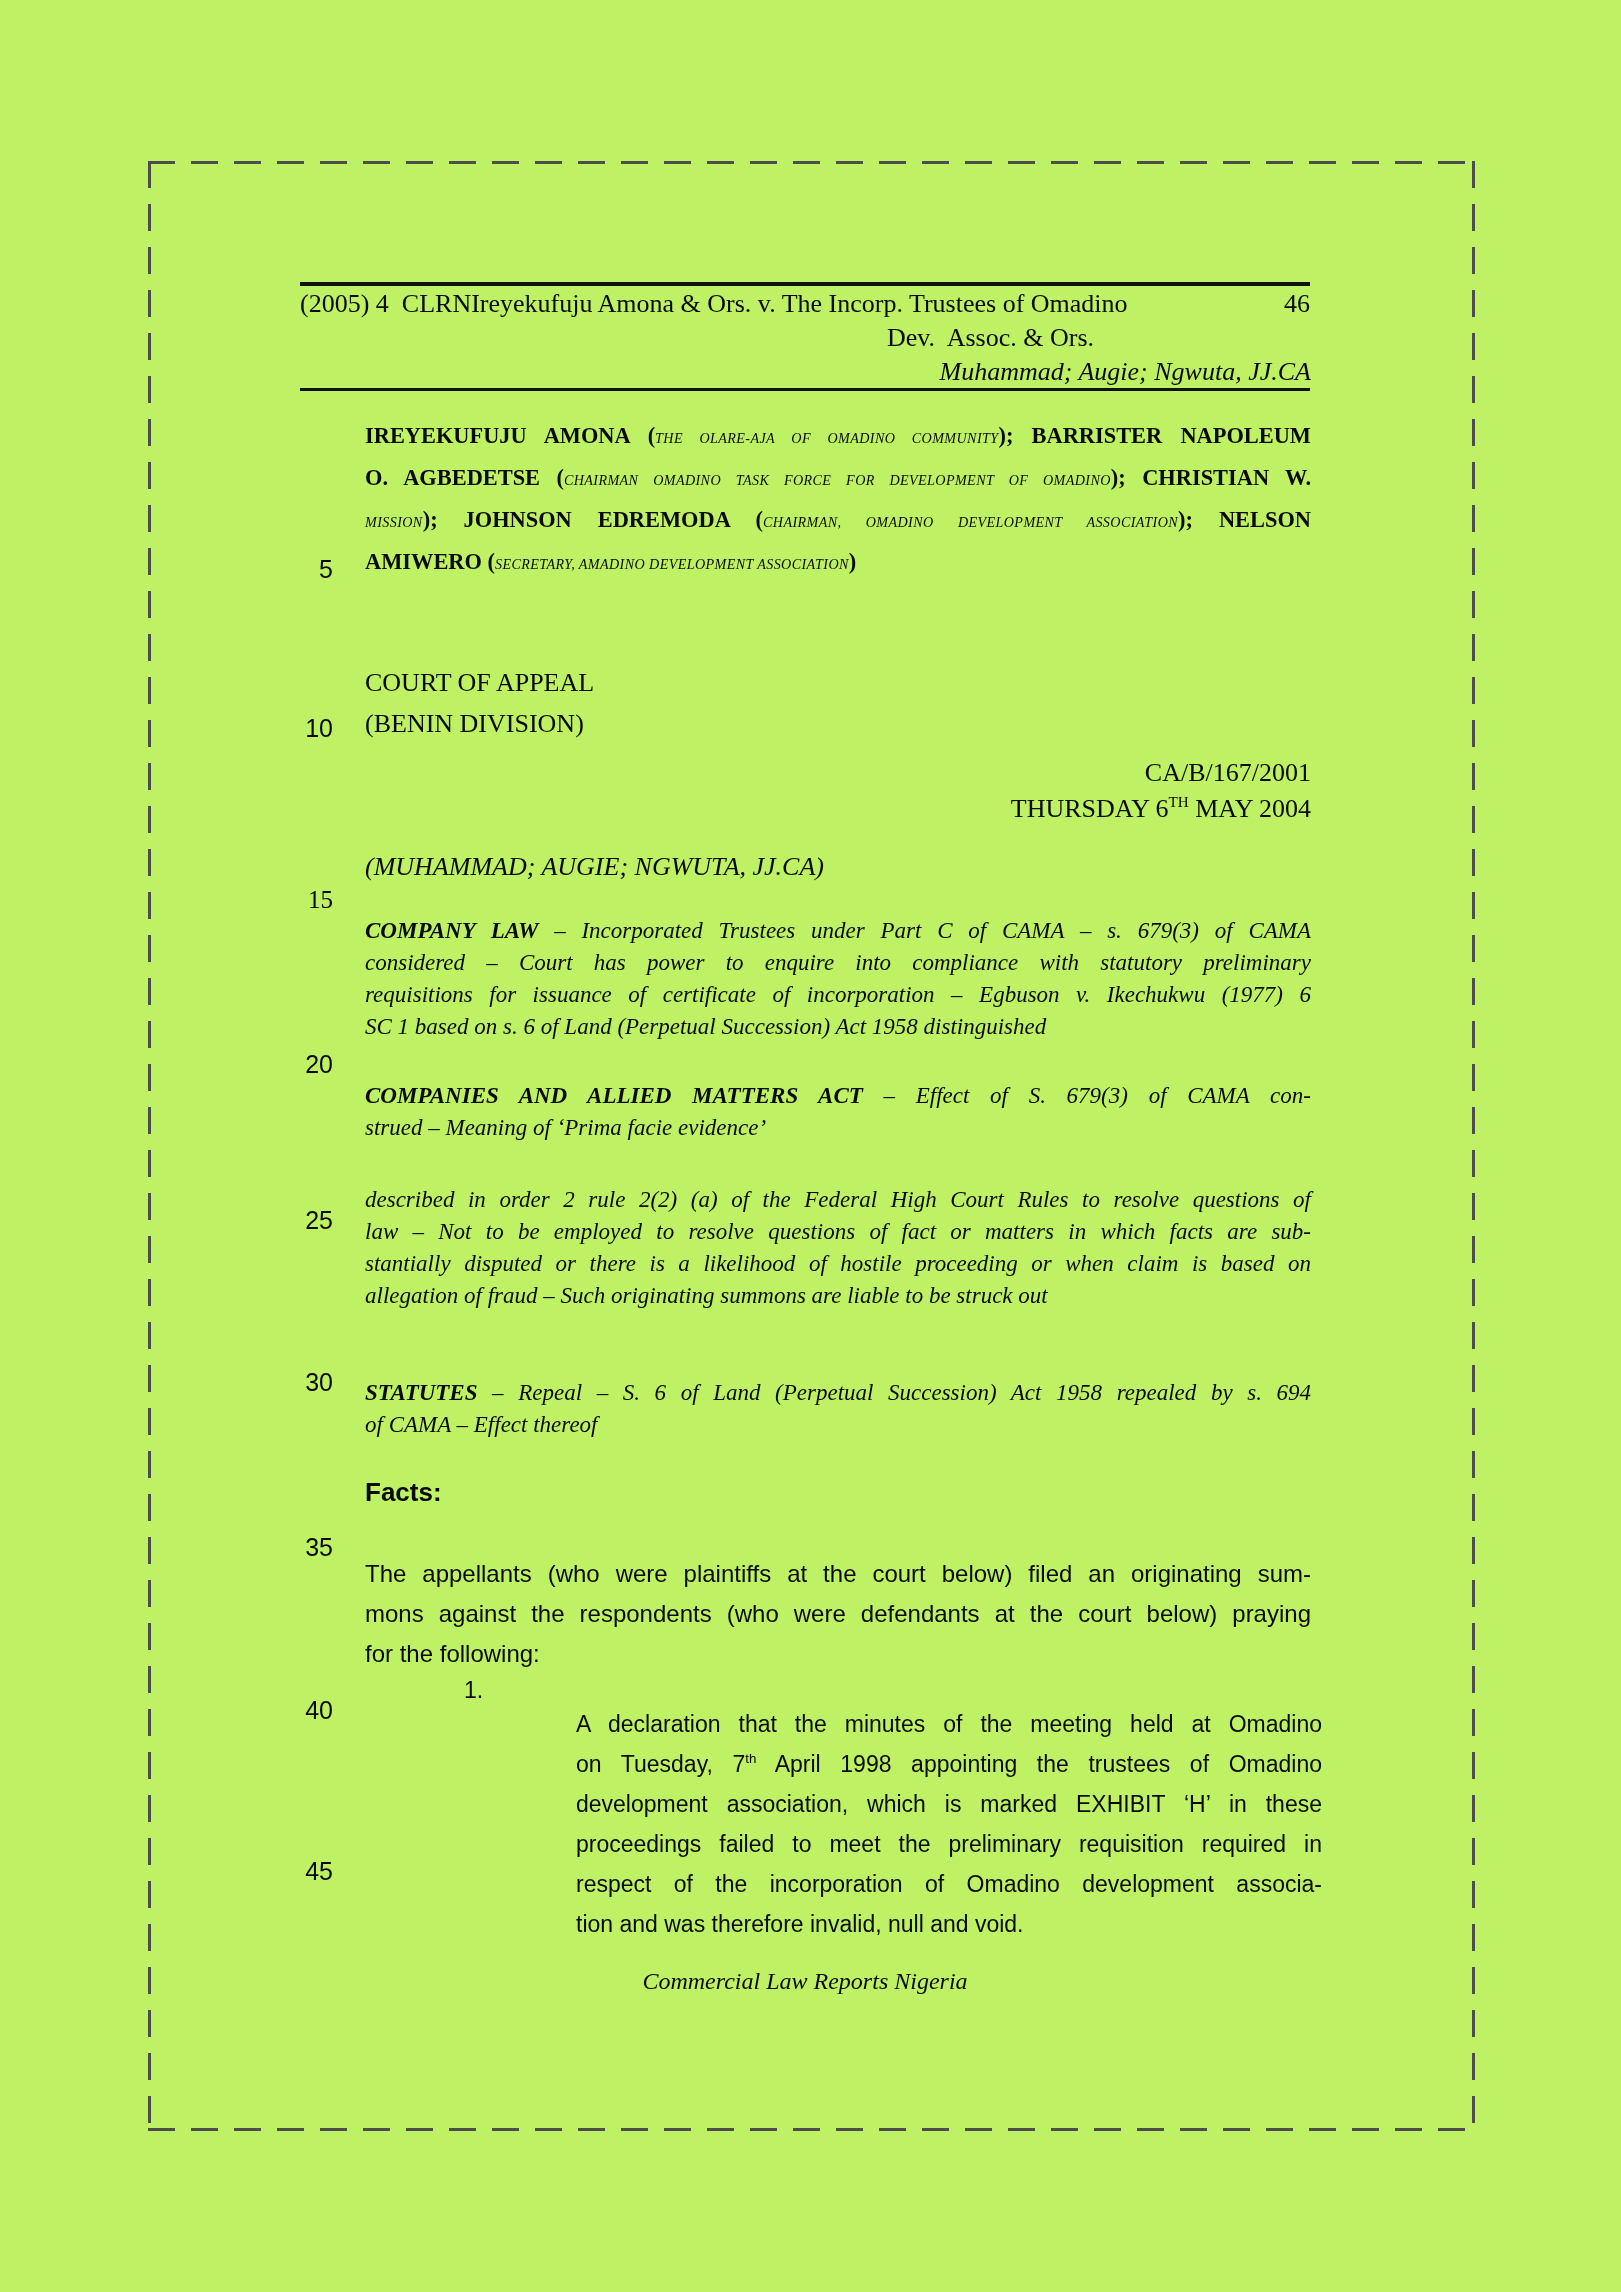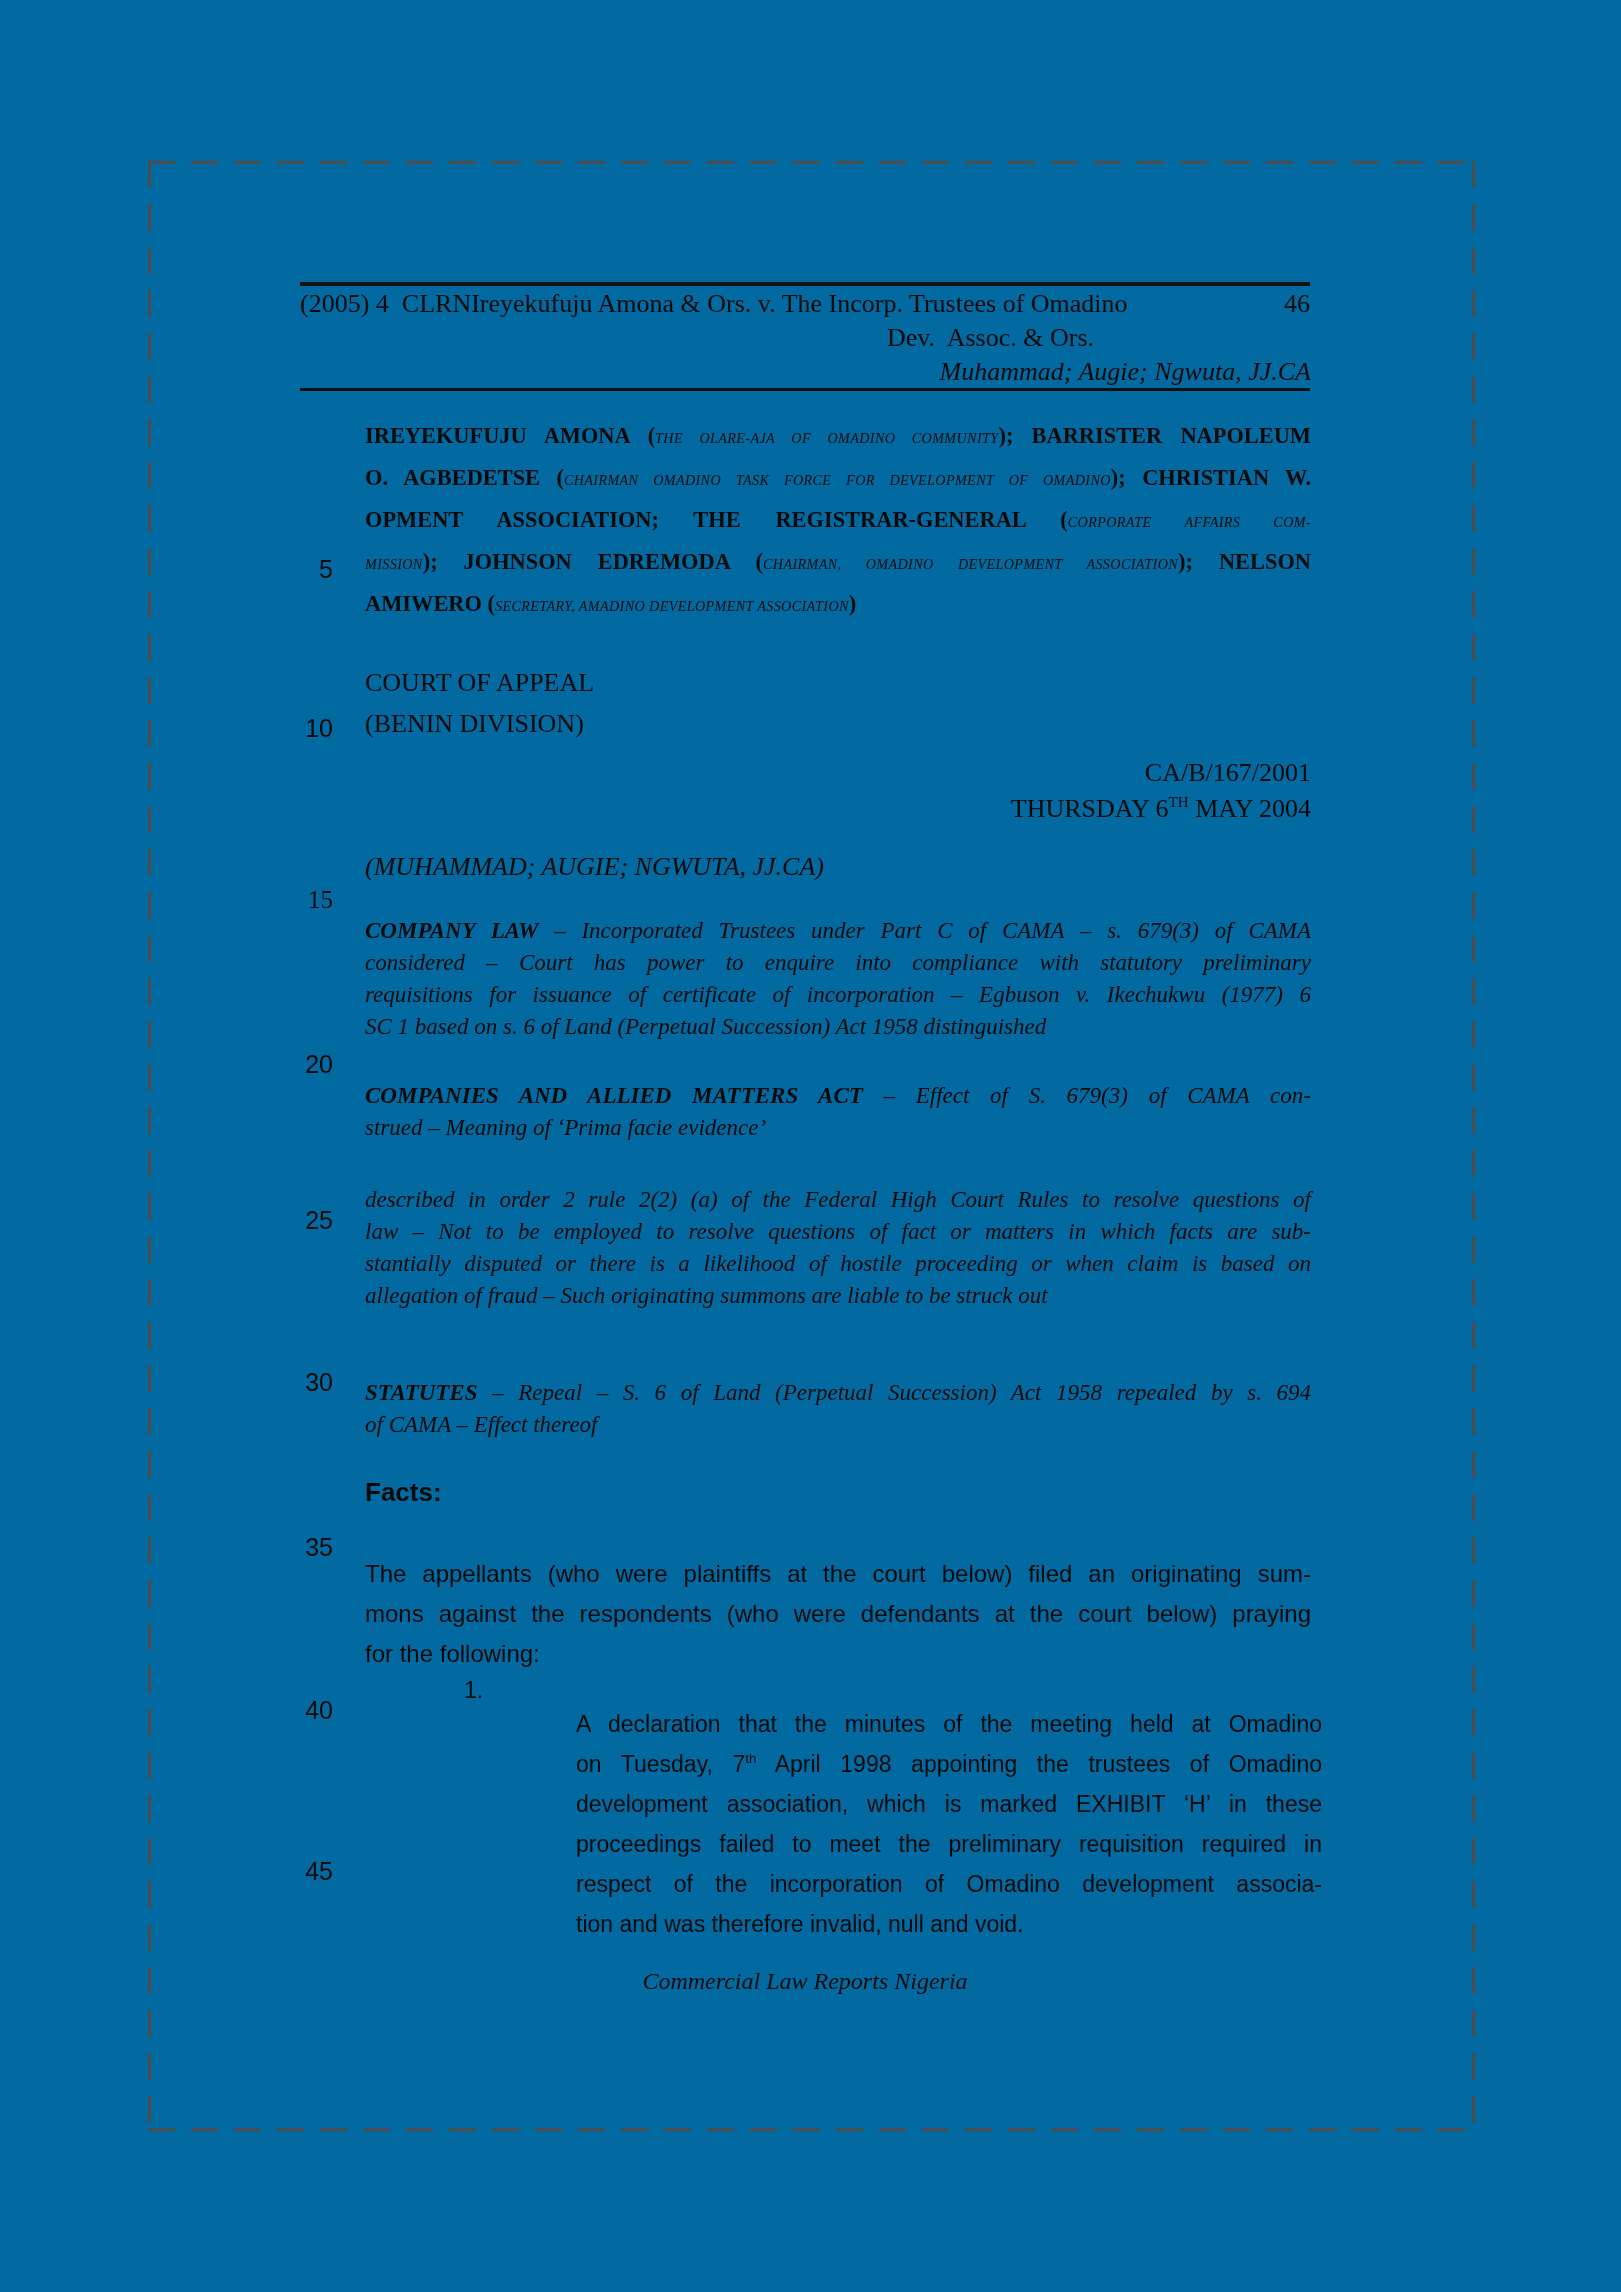--- a/index.html
+++ b/index.html
@@ -1,19 +1,19 @@
 <!DOCTYPE html>
 <html style="font-size:14.3px"><head>
 <meta charset="utf-8">
 <style>
   html,body{margin:0;padding:0;background:#ffffff;}
   #page{
     position:relative;
     width:1621px;height:2293px;
-    background:#0369a1;
+    background:#bef264;
     color:#0a0a0a;
     overflow:hidden;
   }
   .serif{font-family:"Liberation Serif","DejaVu Serif",serif;}
   .sans{font-family:"Liberation Sans","DejaVu Sans",sans-serif;}
 
   
   .dash-h{position:absolute;height:2.7px;background:repeating-linear-gradient(90deg,#4d4d4d 0,#4d4d4d 27px,transparent 27px,transparent 43px);}
   .dash-v{position:absolute;width:2.7px;background:repeating-linear-gradient(180deg,#4d4d4d 0,#4d4d4d 27px,transparent 27px,transparent 43px);}
 
@@ -80,21 +80,20 @@
     <span class="pageno">46</span>
   </div>
   <div id="header-line2" class="abs serif">Dev.  Assoc. &amp; Ors.</div>
   <div id="header-line3" class="abs serif">Muhammad; Augie; Ngwuta, JJ.CA</div>
 
   <div class="rule" style="top:388px;height:2.7px;"></div>
 
   <div id="parties" class="abs serif">
       <div class="tline"><span class="b">IREYEKUFUJU AMONA (</span><span class="sc">THE OLARE-AJA OF OMADINO COMMUNITY</span><span class="b">); BARRISTER NAPOLEUM</span></div>
       <div class="tline"><span class="b">O. AGBEDETSE (</span><span class="sc">CHAIRMAN OMADINO TASK FORCE FOR DEVELOPMENT OF OMADINO</span><span class="b">); CHRISTIAN W.</span></div>
-      <div class="tline"><span class="b">OPMENT ASSOCIATION; THE REGISTRAR-GENERAL (</span><span class="sc">CORPORATE AFFAIRS COM-</span></div>
       <div class="tline"><span class="sc">MISSION</span><span class="b">); JOHNSON EDREMODA (</span><span class="sc">CHAIRMAN, OMADINO DEVELOPMENT ASSOCIATION</span><span class="b">); NELSON</span></div>
       <div class="tline nj"><span class="b">AMIWERO (</span><span class="sc">SECRETARY, AMADINO DEVELOPMENT ASSOCIATION</span><span class="b">)</span></div>
     </div>
 
   <div id="court-division" class="abs serif">(BENIN DIVISION)</div>
   <div id="court-name" class="abs serif">COURT OF APPEAL</div>
   <div id="suit-number" class="abs serif">CA/B/167/2001</div>
   <div id="hearing-date" class="abs serif"><span>THURSDAY 6</span><span class="sup">TH</span><span> MAY 2004</span></div>
   <div id="coram" class="abs serif">(MUHAMMAD; AUGIE; NGWUTA, JJ.CA)</div>
 

